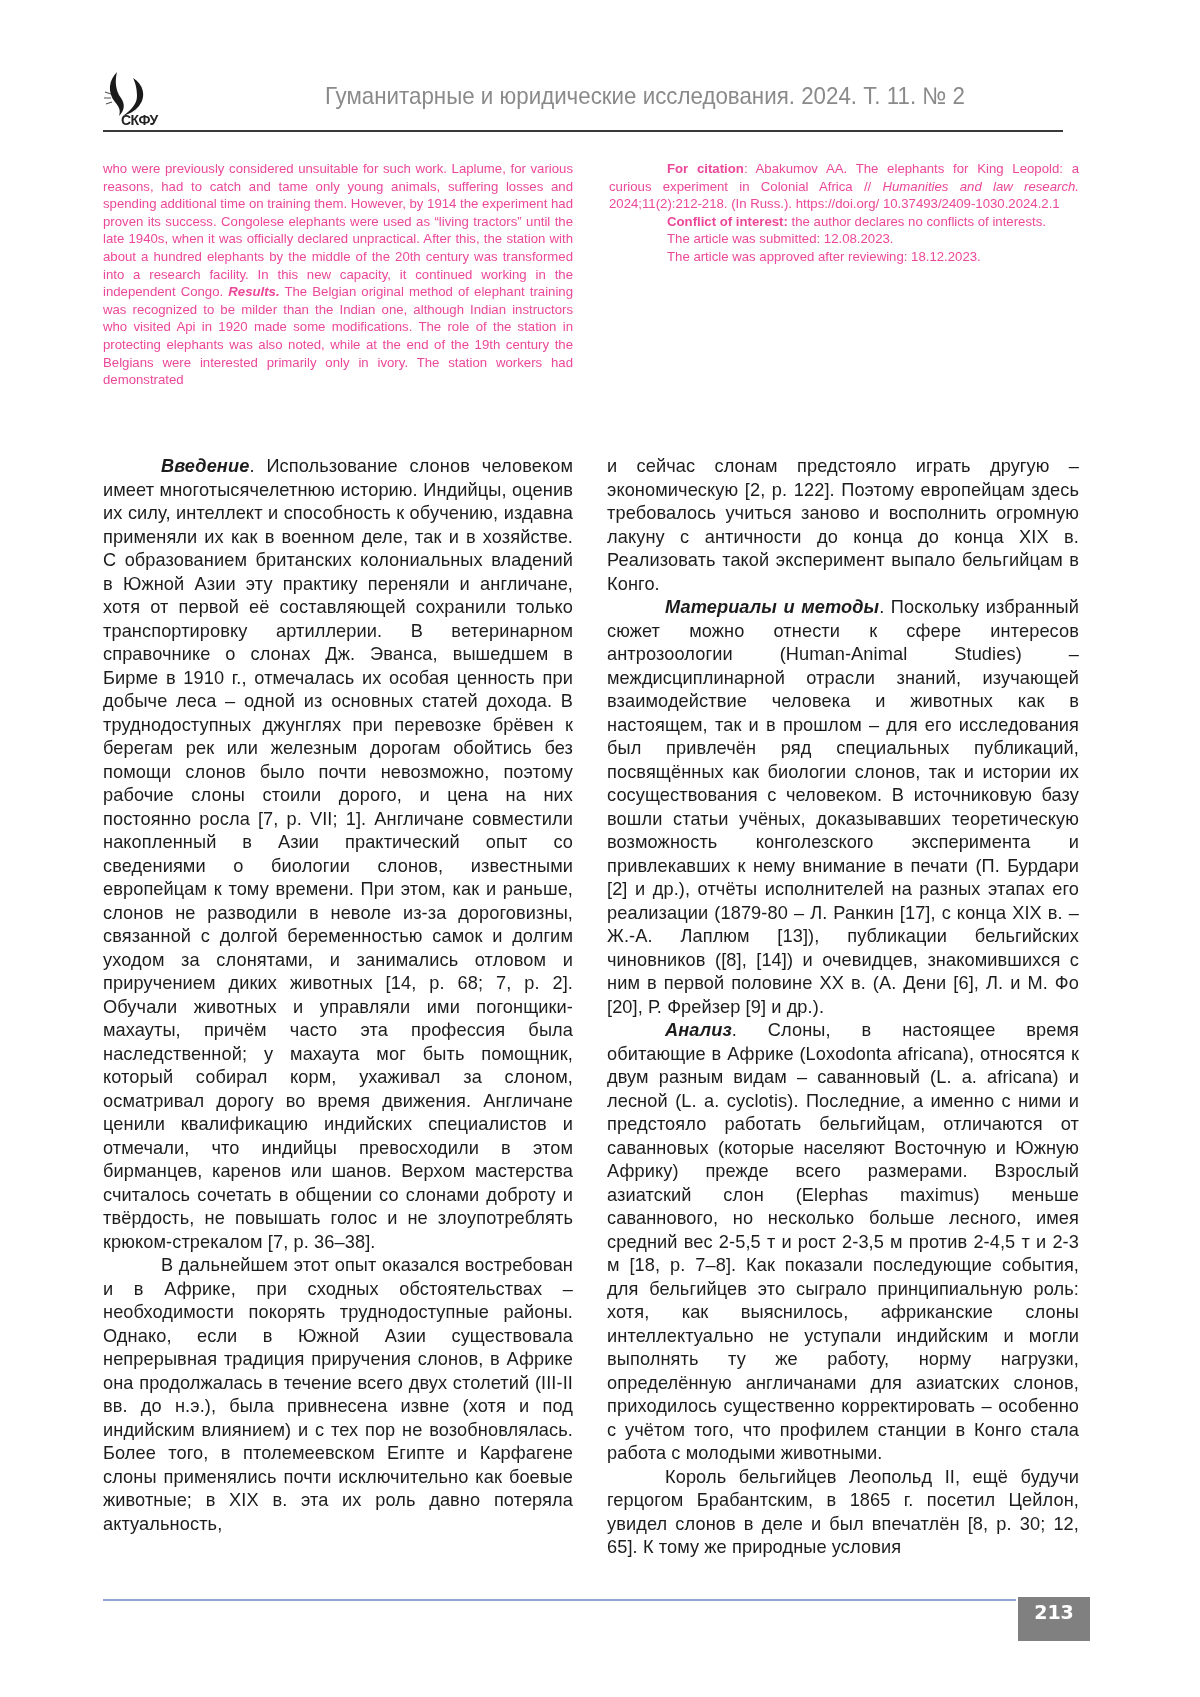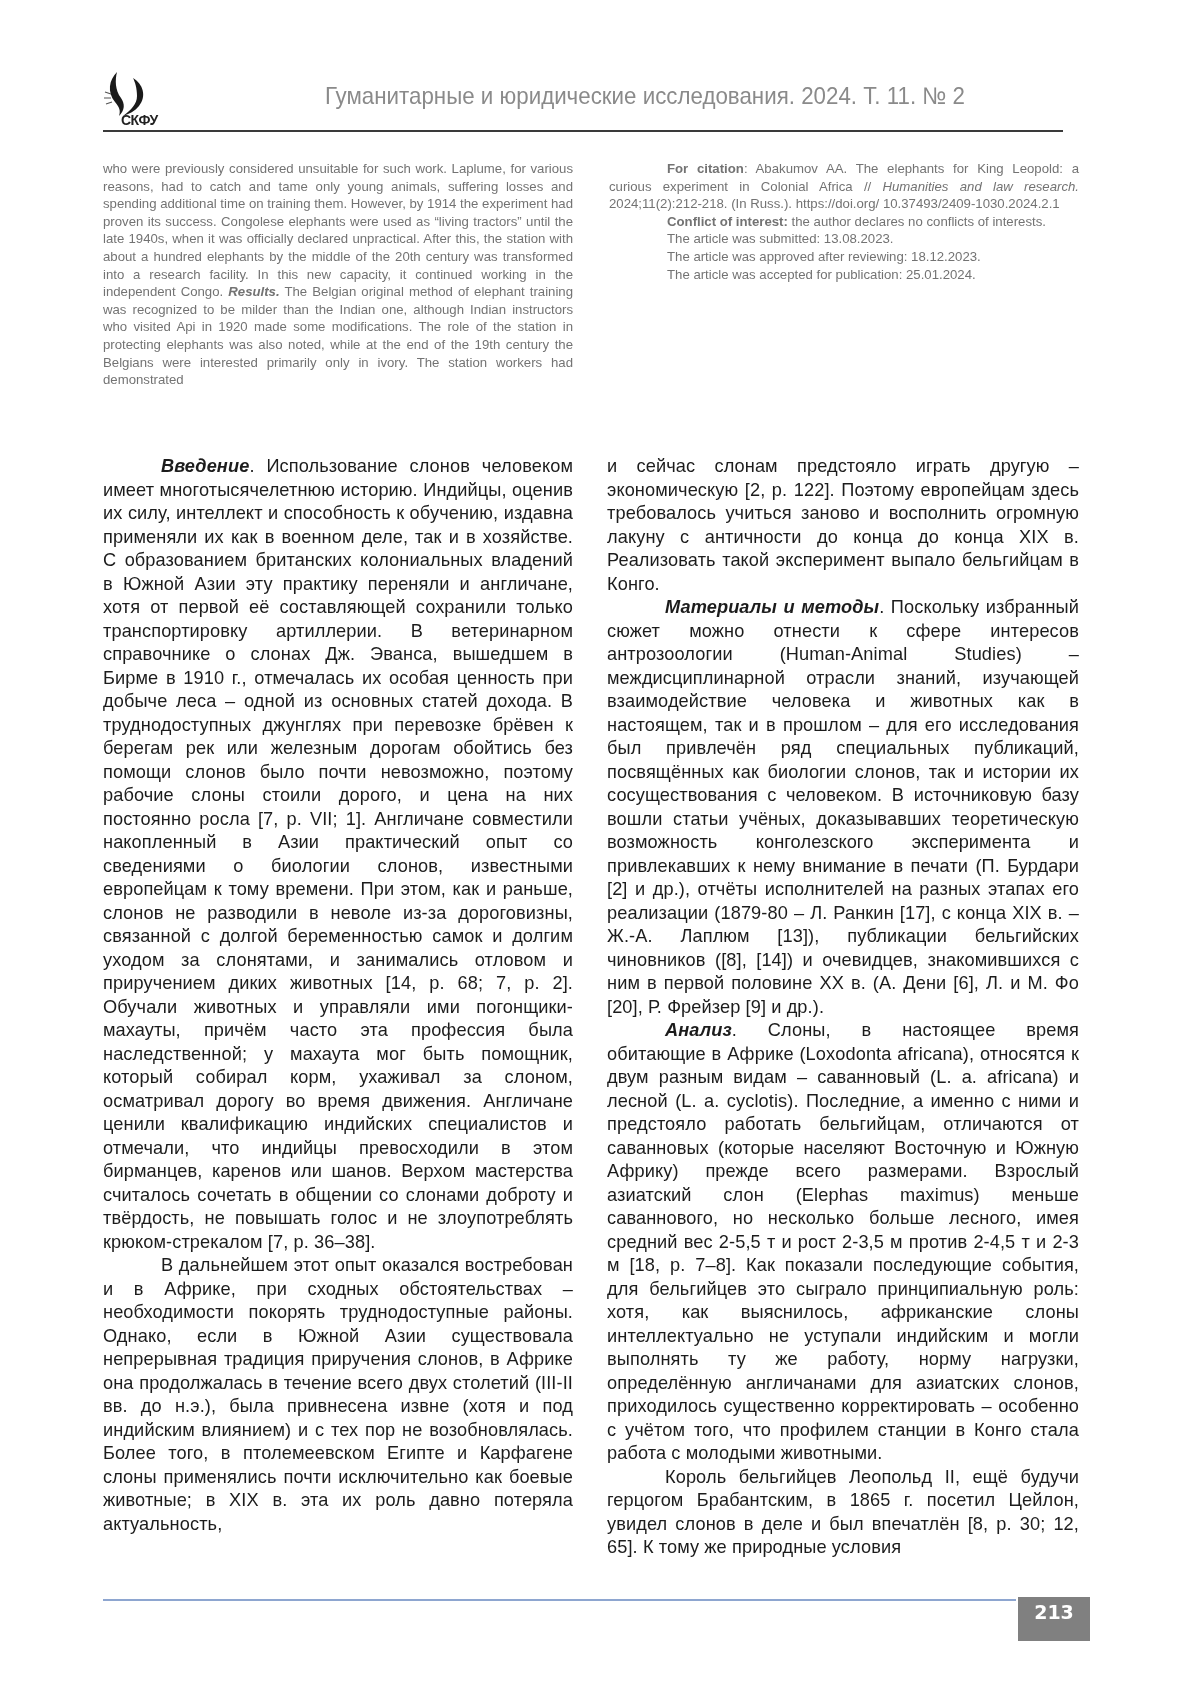--- a/index.html
+++ b/index.html
@@ -5,21 +5,21 @@
     html, body { margin: 0; padding: 0; background: #ffffff; }
     body { width: 1200px; height: 1697px; position: relative; overflow: hidden; font-family: "Liberation Sans", sans-serif; color: #1a1a1a; }
 
     .header { position: absolute; left: 103px; top: 60px; width: 960px; height: 72px; }
     .logo { position: absolute; left: 0; top: 10px; width: 80px; height: 62px; }
     .logo svg { position: absolute; left: 0; top: 0; }
     .logo-text { position: absolute; left: 18px; top: 42px; font-family: "Liberation Sans", sans-serif; font-weight: bold; font-size: 14px; letter-spacing: -0.5px; color: #222; }
     .journal-title { position: absolute; left: 222px; top: 22px; font-size: 24px; color: #8a8a8a; white-space: nowrap; transform: scaleX(0.93); transform-origin: left; }
     .header-rule { position: absolute; left: 103px; top: 130px; width: 960px; height: 0; border-top: 2px solid #3a3a3a; }
 
-    .abstract { position: absolute; top: 160px; font-size: 13.2px; line-height: 17.6px; text-align: justify; color: #737373; }
+    .abstract { position: absolute; top: 160px; font-size: 13.2px; line-height: 17.6px; text-align: justify; color: #ec4899; }
     .abstract.left { left: 103px; width: 470px; }
     .abstract.right { left: 609px; width: 470px; }
     .abstract p { margin: 0; }
     .abstract .ind { text-indent: 58px; }
     .abstract .dates { padding-left: 58px; }
 
     .body-col { position: absolute; top: 455px; font-size: 18.2px; line-height: 23.5px; text-align: justify; color: #1c1c1c; letter-spacing: 0.1px; }
     .body-col.left { left: 103px; width: 470px; }
     .body-col.right { left: 607px; width: 472px; }
     .body-col p { margin: 0; }
@@ -47,23 +47,22 @@
 </div>
 <div class="header-rule"></div>
 
 <div class="abstract left">
   <p><span>who were previously considered unsuitable for such work. Laplume, for various reasons, had to catch and tame only young animals, suffering losses and spending additional time on training them. However, by 1914 the experiment had proven its success. Congolese elephants were used as “living tractors” until the late 1940s, when it was officially declared unpractical. After this, the station with about a hundred elephants by the middle of the 20th century was transformed into a research facility. In this new capacity, it continued working in the independent Congo. </span><span class="bi">Results.</span><span> The Belgian original method of elephant training was recognized to be milder than the Indian one, although Indian instructors who visited Api in 1920 made some modifications. The role of the station in protecting elephants was also noted, while at the end of the 19th century the Belgians were interested primarily only in ivory. The station workers had demonstrated</span></p>
 </div>
 
 <div class="abstract right">
   <p class="ind"><span class="b">For citation</span><span>: Abakumov AA. The elephants for King Leopold: a curious experiment in Colonial Africa // </span><span class="i">Humanities and law research.</span><span> 2024;11(2):212-218. (In Russ.). https://doi.org/ 10.37493/2409-1030.2024.2.1</span></p>
   <p class="ind"><span class="b">Conflict of interest:</span><span> the author declares no conflicts of interests.</span></p>
-  <p class="dates">The article was submitted: 13.08.2023.</p>
+  <p class="dates">The article was submitted: 12.08.2023.</p>
   <p class="dates">The article was approved after reviewing: 18.12.2023.</p>
-  <p class="dates">The article was accepted for publication: 25.01.2024.</p>
 </div>
 
 <div class="body-col left">
   <p class="ind"><span class="bi">Введение</span><span>. Использование слонов человеком имеет многотысячелетнюю историю. Индийцы, оценив их силу, интеллект и способность к обучению, издавна применяли их как в военном деле, так и в хозяйстве. С образованием британских колониальных владений в Южной Азии эту практику переняли и англичане, хотя от первой её составляющей сохранили только транспортировку артиллерии. В ветеринарном справочнике о слонах Дж. Эванса, вышедшем в Бирме в 1910 г., отмечалась их особая ценность при добыче леса – одной из основных статей дохода. В труднодоступных джунглях при перевозке брёвен к берегам рек или железным дорогам обойтись без помощи слонов было почти невозможно, поэтому рабочие слоны стоили дорого, и цена на них постоянно росла [7, p. VII; 1]. Англичане совместили накопленный в Азии практический опыт со сведениями о биологии слонов, известными европейцам к тому времени. При этом, как и раньше, слонов не разводили в неволе из-за дороговизны, связанной с долгой беременностью самок и долгим уходом за слонятами, и занимались отловом и приручением диких животных [14, p. 68; 7, p. 2]. Обучали животных и управляли ими погонщики-махауты, причём часто эта профессия была наследственной; у махаута мог быть помощник, который собирал корм, ухаживал за слоном, осматривал дорогу во время движения. Англичане ценили квалификацию индийских специалистов и отмечали, что индийцы превосходили в этом бирманцев, каренов или шанов. Верхом мастерства считалось сочетать в общении со слонами доброту и твёрдость, не повышать голос и не злоупотреблять крюком-стрекалом [7, p. 36–38].</span></p>
   <p class="ind">В дальнейшем этот опыт оказался востребован и в Африке, при сходных обстоятельствах – необходимости покорять труднодоступные районы. Однако, если в Южной Азии существовала непрерывная традиция приручения слонов, в Африке она продолжалась в течение всего двух столетий (III-II вв. до н.э.), была привнесена извне (хотя и под индийским влиянием) и с тех пор не возобновлялась. Более того, в птолемеевском Египте и Карфагене слоны применялись почти исключительно как боевые животные; в XIX в. эта их роль давно потеряла актуальность,</p>
 </div>
 
 <div class="body-col right">
   <p>и сейчас слонам предстояло играть другую – экономическую [2, p. 122]. Поэтому европейцам здесь требовалось учиться заново и восполнить огромную лакуну с античности до конца до конца XIX в. Реализовать такой эксперимент выпало бельгийцам в Конго.</p>
   <p class="ind"><span class="bi">Материалы и методы</span><span>. Поскольку избранный сюжет можно отнести к сфере интересов антрозоологии (Human-Animal Studies) – междисциплинарной отрасли знаний, изучающей взаимодействие человека и животных как в настоящем, так и в прошлом – для его исследования был привлечён ряд специальных публикаций, посвящённых как биологии слонов, так и истории их сосуществования с человеком. В источниковую базу вошли статьи учёных, доказывавших теоретическую возможность конголезского эксперимента и привлекавших к нему внимание в печати (П. Бурдари [2] и др.), отчёты исполнителей на разных этапах его реализации (1879-80 – Л. Ранкин [17], с конца XIX в. – Ж.-А. Лаплюм [13]), публикации бельгийских чиновников ([8], [14]) и очевидцев, знакомившихся с ним в первой половине XX в. (А. Дени [6], Л. и М. Фо [20], Р. Фрейзер [9] и др.).</span></p>

